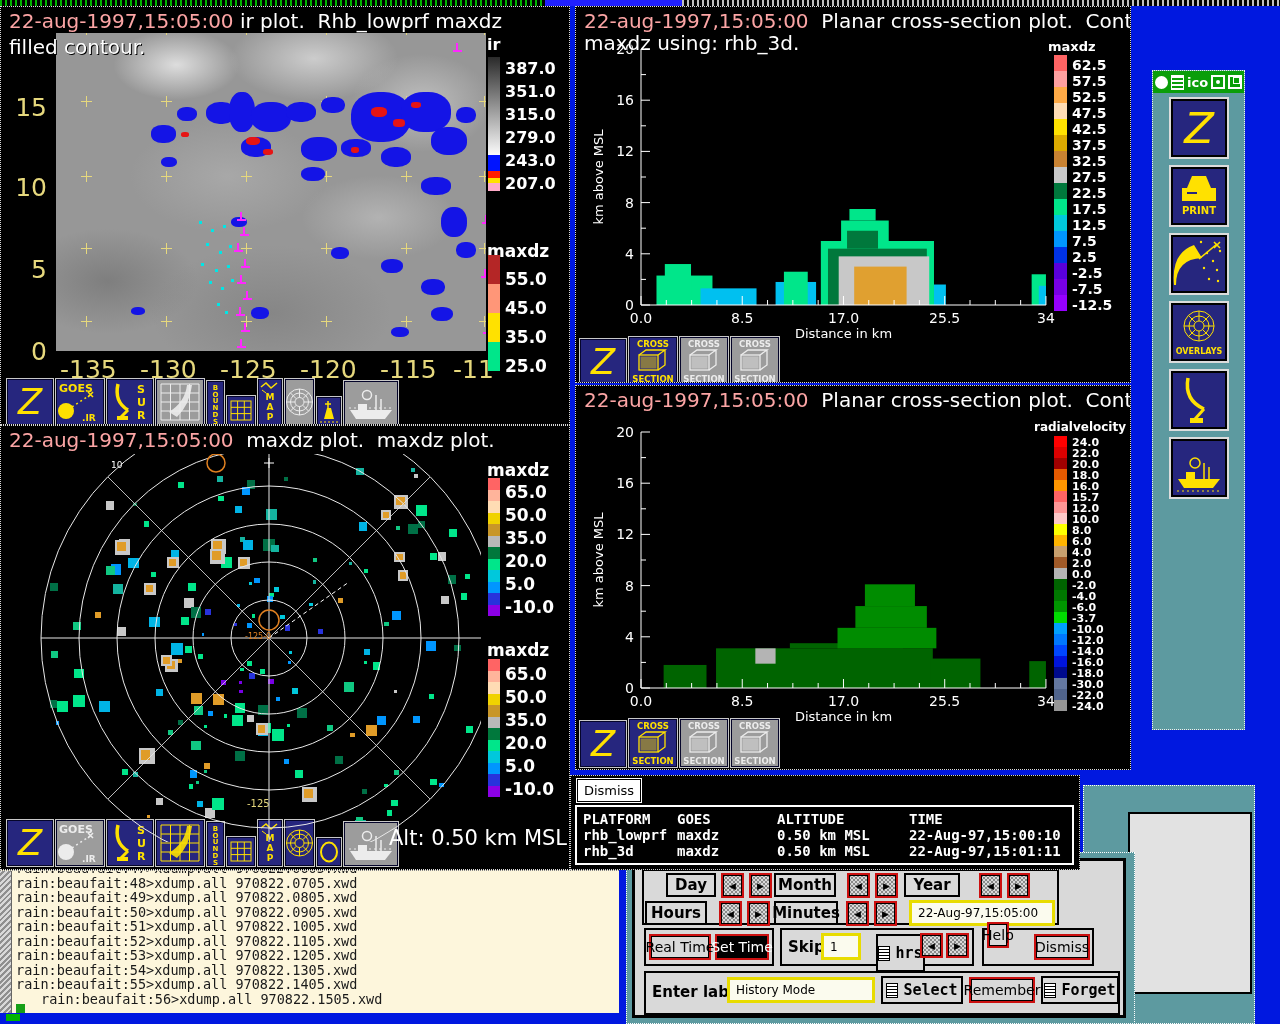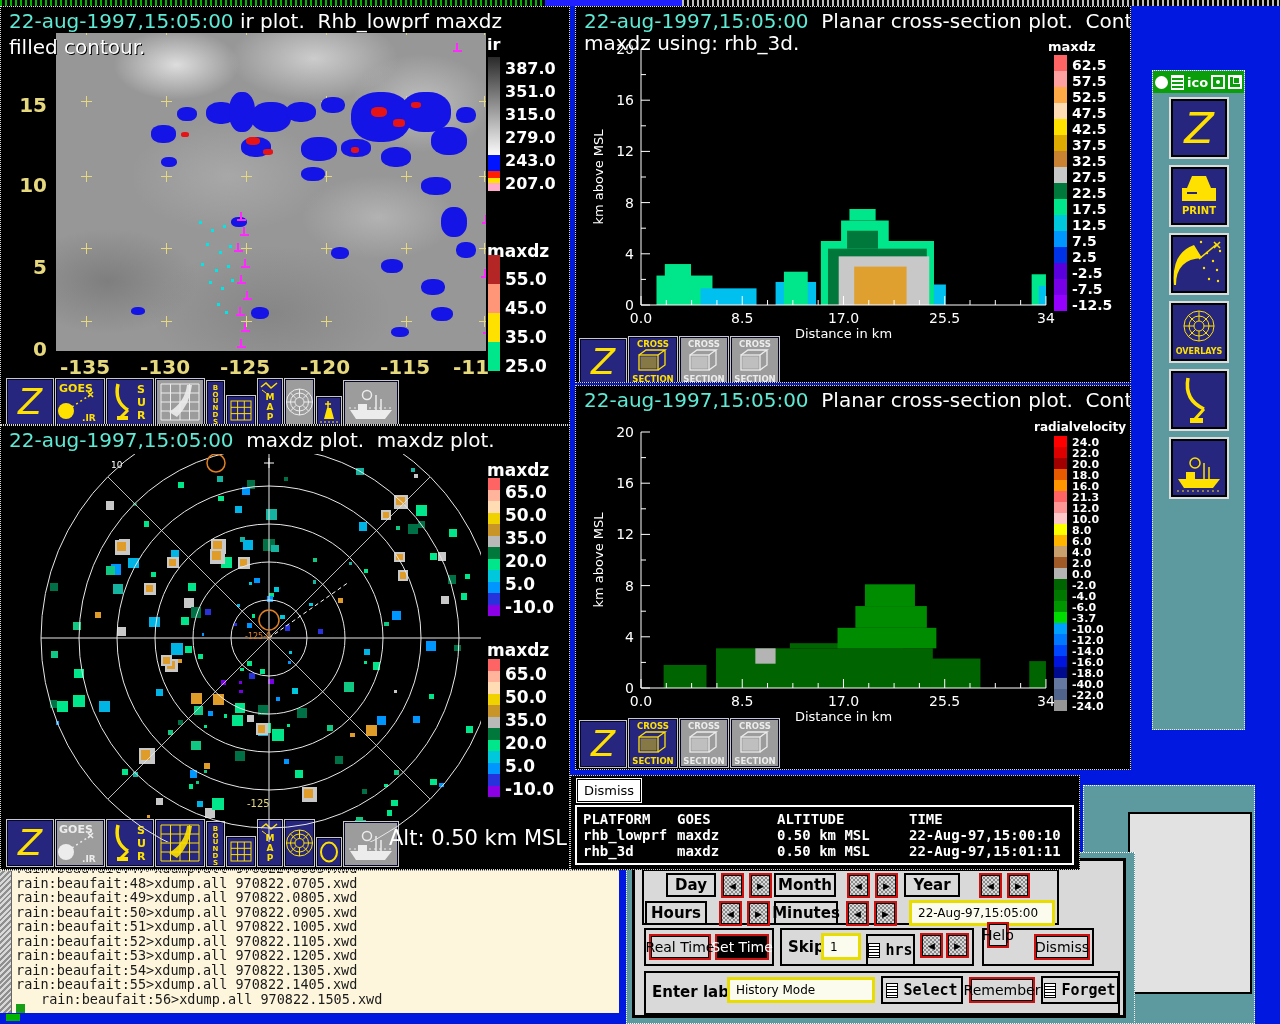--- a/index.html
+++ b/index.html
@@ -3,22 +3,22 @@
 <meta charset="utf-8">
 <style>
   html,body{margin:0;padding:0;background:#111}
   #stage{position:relative;width:1280px;height:1024px;background:#0018e0;overflow:hidden;
          font-family:"DejaVu Sans",sans-serif}
   .abs{position:absolute}
   .panel{position:absolute;background:#000;border:1px dotted #d8d8d8;box-sizing:border-box;overflow:hidden}
   .ptitle{position:absolute;left:8px;top:2px;font-size:20px;color:#fff;white-space:pre;z-index:5}
   .ptitle2{position:absolute;left:8px;top:28px;font-size:20px;color:#fff;white-space:pre;z-index:5;
            text-shadow:1px 1px 0 #000}
-  .ts{color:#5eead4}
-  .khaki{position:absolute;color:#e6d87d;font-weight:bold;font-size:20px}
+  .ts{color:#fca5a5}
+  .khaki{position:absolute;color:#e6d87d;font-weight:normal;font-size:25px}
   .cb-label{position:absolute;color:#fff;font-weight:bold}
   .cb-tick{position:absolute;color:#fff;font-weight:bold;white-space:nowrap}
   .toolbar{position:absolute;display:flex;align-items:flex-end;gap:3px}
   .ibtn{position:relative;background:#26267e;border:1px solid #05052a;outline:1px solid #c8c8c8;flex:none}
   .ibtn.gray{background:#9c9c9c}
   #map{position:absolute;left:55px;top:26px;width:430px;height:318px;overflow:hidden;
        background:
         radial-gradient(ellipse 90px 50px at 28% 10%, rgba(225,225,225,.95), transparent 70%),
         radial-gradient(ellipse 120px 60px at 60% 8%, rgba(210,210,210,.9), transparent 70%),
         radial-gradient(ellipse 100px 70px at 85% 22%, rgba(200,200,200,.8), transparent 70%),
@@ -522,38 +522,38 @@
         <div style="position: absolute; left: 478px; top: 270px; width: 13px; height: 11px; background: rgb(0, 20, 220);"></div>
         <div style="position: absolute; left: 478px; top: 281px; width: 13px; height: 11px; background: rgb(0, 10, 140);"></div>
         <div style="position: absolute; left: 478px; top: 292px; width: 13px; height: 11px; background: rgb(100, 120, 160);"></div>
         <div style="position: absolute; left: 478px; top: 303px; width: 13px; height: 11px; background: rgb(80, 100, 140);"></div>
         <div style="position: absolute; left: 478px; top: 314px; width: 13px; height: 11px; background: rgb(150, 150, 150);"></div>
         <div class="cb-tick" style="left: 496px; top: 50px; font-size: 11px;">24.0</div>
         <div class="cb-tick" style="left: 496px; top: 61px; font-size: 11px;">22.0</div>
         <div class="cb-tick" style="left: 496px; top: 72px; font-size: 11px;">20.0</div>
         <div class="cb-tick" style="left: 496px; top: 83px; font-size: 11px;">18.0</div>
         <div class="cb-tick" style="left: 496px; top: 94px; font-size: 11px;">16.0</div>
-        <div class="cb-tick" style="left: 496px; top: 105px; font-size: 11px;">21.3</div>
+        <div class="cb-tick" style="left: 496px; top: 105px; font-size: 11px;">15.7</div>
         <div class="cb-tick" style="left: 496px; top: 116px; font-size: 11px;">12.0</div>
         <div class="cb-tick" style="left: 496px; top: 127px; font-size: 11px;">10.0</div>
         <div class="cb-tick" style="left: 496px; top: 138px; font-size: 11px;">8.0</div>
         <div class="cb-tick" style="left: 496px; top: 149px; font-size: 11px;">6.0</div>
         <div class="cb-tick" style="left: 496px; top: 160px; font-size: 11px;">4.0</div>
         <div class="cb-tick" style="left: 496px; top: 171px; font-size: 11px;">2.0</div>
         <div class="cb-tick" style="left: 496px; top: 182px; font-size: 11px;">0.0</div>
         <div class="cb-tick" style="left: 496px; top: 193px; font-size: 11px;">-2.0</div>
         <div class="cb-tick" style="left: 496px; top: 204px; font-size: 11px;">-4.0</div>
         <div class="cb-tick" style="left: 496px; top: 215px; font-size: 11px;">-6.0</div>
         <div class="cb-tick" style="left: 496px; top: 226px; font-size: 11px;">-3.7</div>
         <div class="cb-tick" style="left: 496px; top: 237px; font-size: 11px;">-10.0</div>
         <div class="cb-tick" style="left: 496px; top: 248px; font-size: 11px;">-12.0</div>
         <div class="cb-tick" style="left: 496px; top: 259px; font-size: 11px;">-14.0</div>
         <div class="cb-tick" style="left: 496px; top: 270px; font-size: 11px;">-16.0</div>
         <div class="cb-tick" style="left: 496px; top: 281px; font-size: 11px;">-18.0</div>
-        <div class="cb-tick" style="left: 496px; top: 292px; font-size: 11px;">-40.0</div>
+        <div class="cb-tick" style="left: 496px; top: 292px; font-size: 11px;">-30.0</div>
         <div class="cb-tick" style="left: 496px; top: 303px; font-size: 11px;">-22.0</div>
         <div class="cb-tick" style="left: 496px; top: 314px; font-size: 11px;">-24.0</div>
       </div>
     <div class="toolbar" id="xs2-toolbar" style="left:4px;top:333px">
         <div class="ibtn" style="width: 44px; height: 44px;"><svg width="100%" height="100%" viewBox="0 0 44 44">
             <text x="22" y="34.32" font-size="35.2" font-style="italic" font-family="DejaVu Serif,serif" fill="#ffe100" text-anchor="middle">Z</text>
           </svg></div>
         <div class="ibtn" style="width: 46px; height: 46px;"><svg width="100%" height="100%" viewBox="0 0 46 46">
             <text x="23" y="9" text-anchor="middle" font-size="8.5" font-weight="bold" font-family="DejaVu Sans Mono,monospace" fill="#ffe100">CROSS</text>
     <text x="23" y="44" text-anchor="middle" font-size="8.5" font-weight="bold" font-family="DejaVu Sans Mono,monospace" fill="#ffe100">SECTION</text>
@@ -949,21 +949,21 @@
 
       <div class="gbox" style="left:9px;top:67px;width:130px;height:38px"></div>
       <div class="mbtn rbtn" style="left:14px;top:73px;width:62px;height:26px">Real Time</div>
       <div class="mbtn stime" style="left:80px;top:73px;width:54px;height:26px">Set Time</div>
 
       <div class="gbox" style="left:145px;top:67px;width:194px;height:38px"></div>
       <div class="clabel" style="left:153px;top:77px">Skip</div>
       <div class="yfield" style="left:186px;top:72px;width:40px;height:27px">
           <span>1</span>
         </div>
-      <div class="mbtn" style="left:231px;top:73px;width:49px;height:32px">
+      <div class="mbtn" style="left:241px;top:73px;width:49px;height:38px">
           <span class="mglyph"></span>
           <span class="monob">hrs</span>
         </div>
       <div class="arrow" style="left:285px;top:72px">◀</div>
       <div class="arrow" style="left:311px;top:72px">▶</div>
 
       <div class="gbox" style="left:347px;top:67px;width:112px;height:38px"></div>
       <div class="mbtn rbtn" style="left:352px;top:61px;width:22px;height:26px">Help</div>
       <div class="mbtn rbtn" style="left:399px;top:73px;width:56px;height:26px">Dismiss</div>
 

